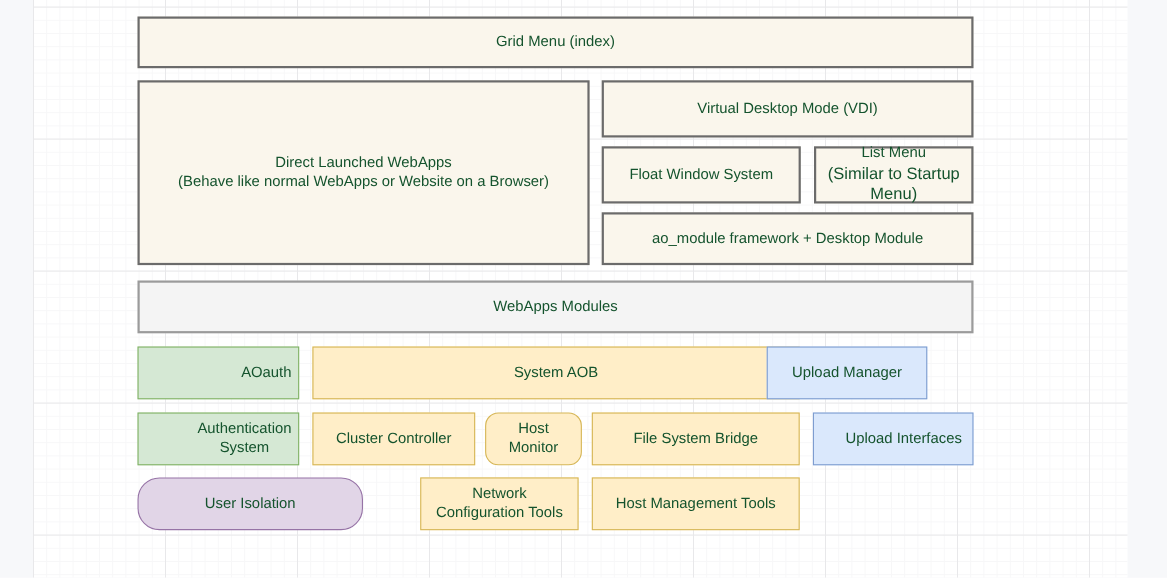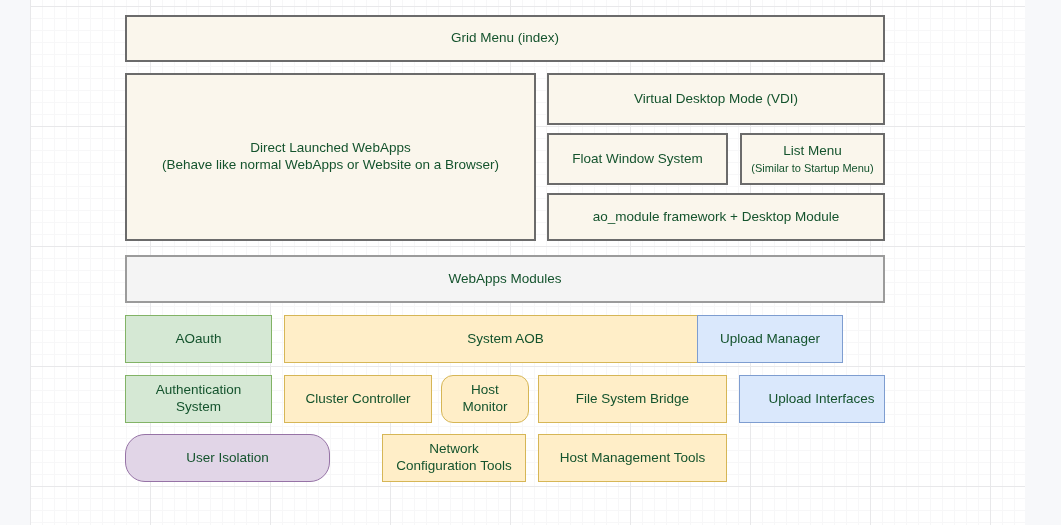--- a/index.html
+++ b/index.html
@@ -39,28 +39,28 @@
     text-align: center;
     line-height: 1.25;
     color: #14532d;
     font-size: 13.5px;
     padding: 2px 6px;
   }
 
   
   .cream  { background: #faf6ec; border: 2px solid #6b6b6b; }
   .grey   { background: #f4f4f4; border: 2px solid #9b9b9b; }
-  .green  { background: #d5e8d4; border: 1.5px solid #82b366; }
+  .green  { background: #d5e8d4; border: 1.5px solid #82b366; justify-content: flex-end; }
   .yellow { background: #ffeec8; border: 1.5px solid #d6b656; }
   .blue   { background: #dae8fc; border: 1.5px solid #7e9dd0; }
   .purple { background: #e1d5e7; border: 1.5px solid #9673a6; }
 
   .node .sub {
     display: block;
-    font-size: 11px;
+    font-size: 15px;
     margin-top: 2px;
   }
   .node .ln { display: block; }
 </style>
 </head>
 <body>
 
 <div id="canvas">
 
   <div class="node cream" style="left:95px; top:15px; width:760px; height:47px;">

